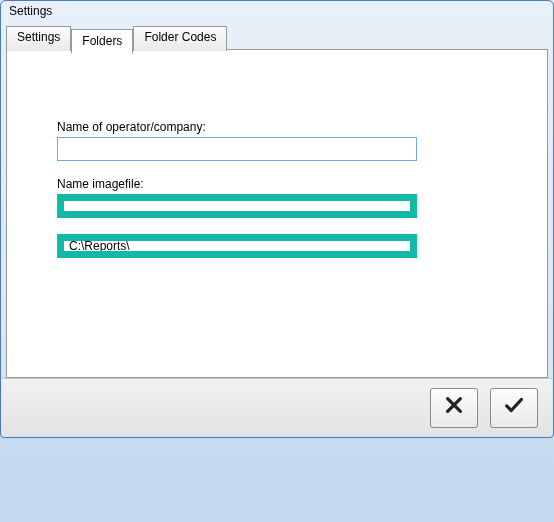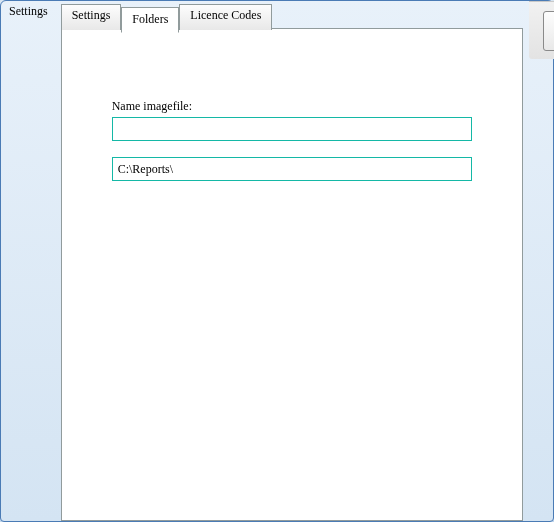--- a/index.html
+++ b/index.html
@@ -10,28 +10,27 @@
     body {
       font-family: "Segoe UI", Tahoma, sans-serif;
       font-size: 12px;
       background: linear-gradient(to bottom, #d8e6f3 0%, #c3d9ee 100%);
       width: 554px;
       height: 522px;
       overflow: hidden;
     }
     .window {
       width: 554px;
-      height: 522px;
+      height: 438px;
       background: linear-gradient(to bottom, #e8f1fa 0%, #d4e4f3 100%);
       border: 1px solid #4a7bb5;
       border-radius: 6px 6px 4px 4px;
       display: flex;
-      flex-direction: row;
+      flex-direction: column;
       position: relative;
-      font-family: Liberation Serif, serif;
     }
     .titlebar {
       height: 22px;
       padding: 3px 8px;
       font-size: 12px;
       color: #000;
       background: transparent;
     }
     .tab-area {
       margin: 2px 5px 0 5px;
@@ -79,21 +78,21 @@
     .field-label {
       display: block;
       margin-bottom: 3px;
       color: #000;
       font-size: 12px;
     }
     .field-input {
       width: 360px;
       height: 24px;
       padding: 2px 5px;
-      border: 1px solid #14b8a6;
+      border: 7px solid #14b8a6;
       font-family: inherit;
       font-size: 12px;
       background: #ffffff;
     }
     .field-input.focused {
       border: 1px solid #6badec;
       outline: none;
     }
     .button-bar {
       height: 58px;
@@ -136,25 +135,29 @@
 
   <div class="tab-area">
     <div class="tab-strip">
       <div class="tab">
         <span>Settings</span>
       </div>
       <div class="tab active">
         <span>Folders</span>
       </div>
       <div class="tab">
-        <span>Licence Codes</span>
+        <span>Folder Codes</span>
       </div>
     </div>
 
     <div class="tab-content">
+      <div class="field-group">
+        <label class="field-label">Name of operator/company:</label>
+        <input type="text" class="field-input focused" value="" style="">
+      </div>
       <div class="field-group">
         <label class="field-label">Name imagefile:</label>
         <input type="text" class="field-input" value="" style="">
       </div>
       <div class="field-group">
         <input type="text" class="field-input" value="C:\Reports\" style="">
       </div>
     </div>
   </div>
 

